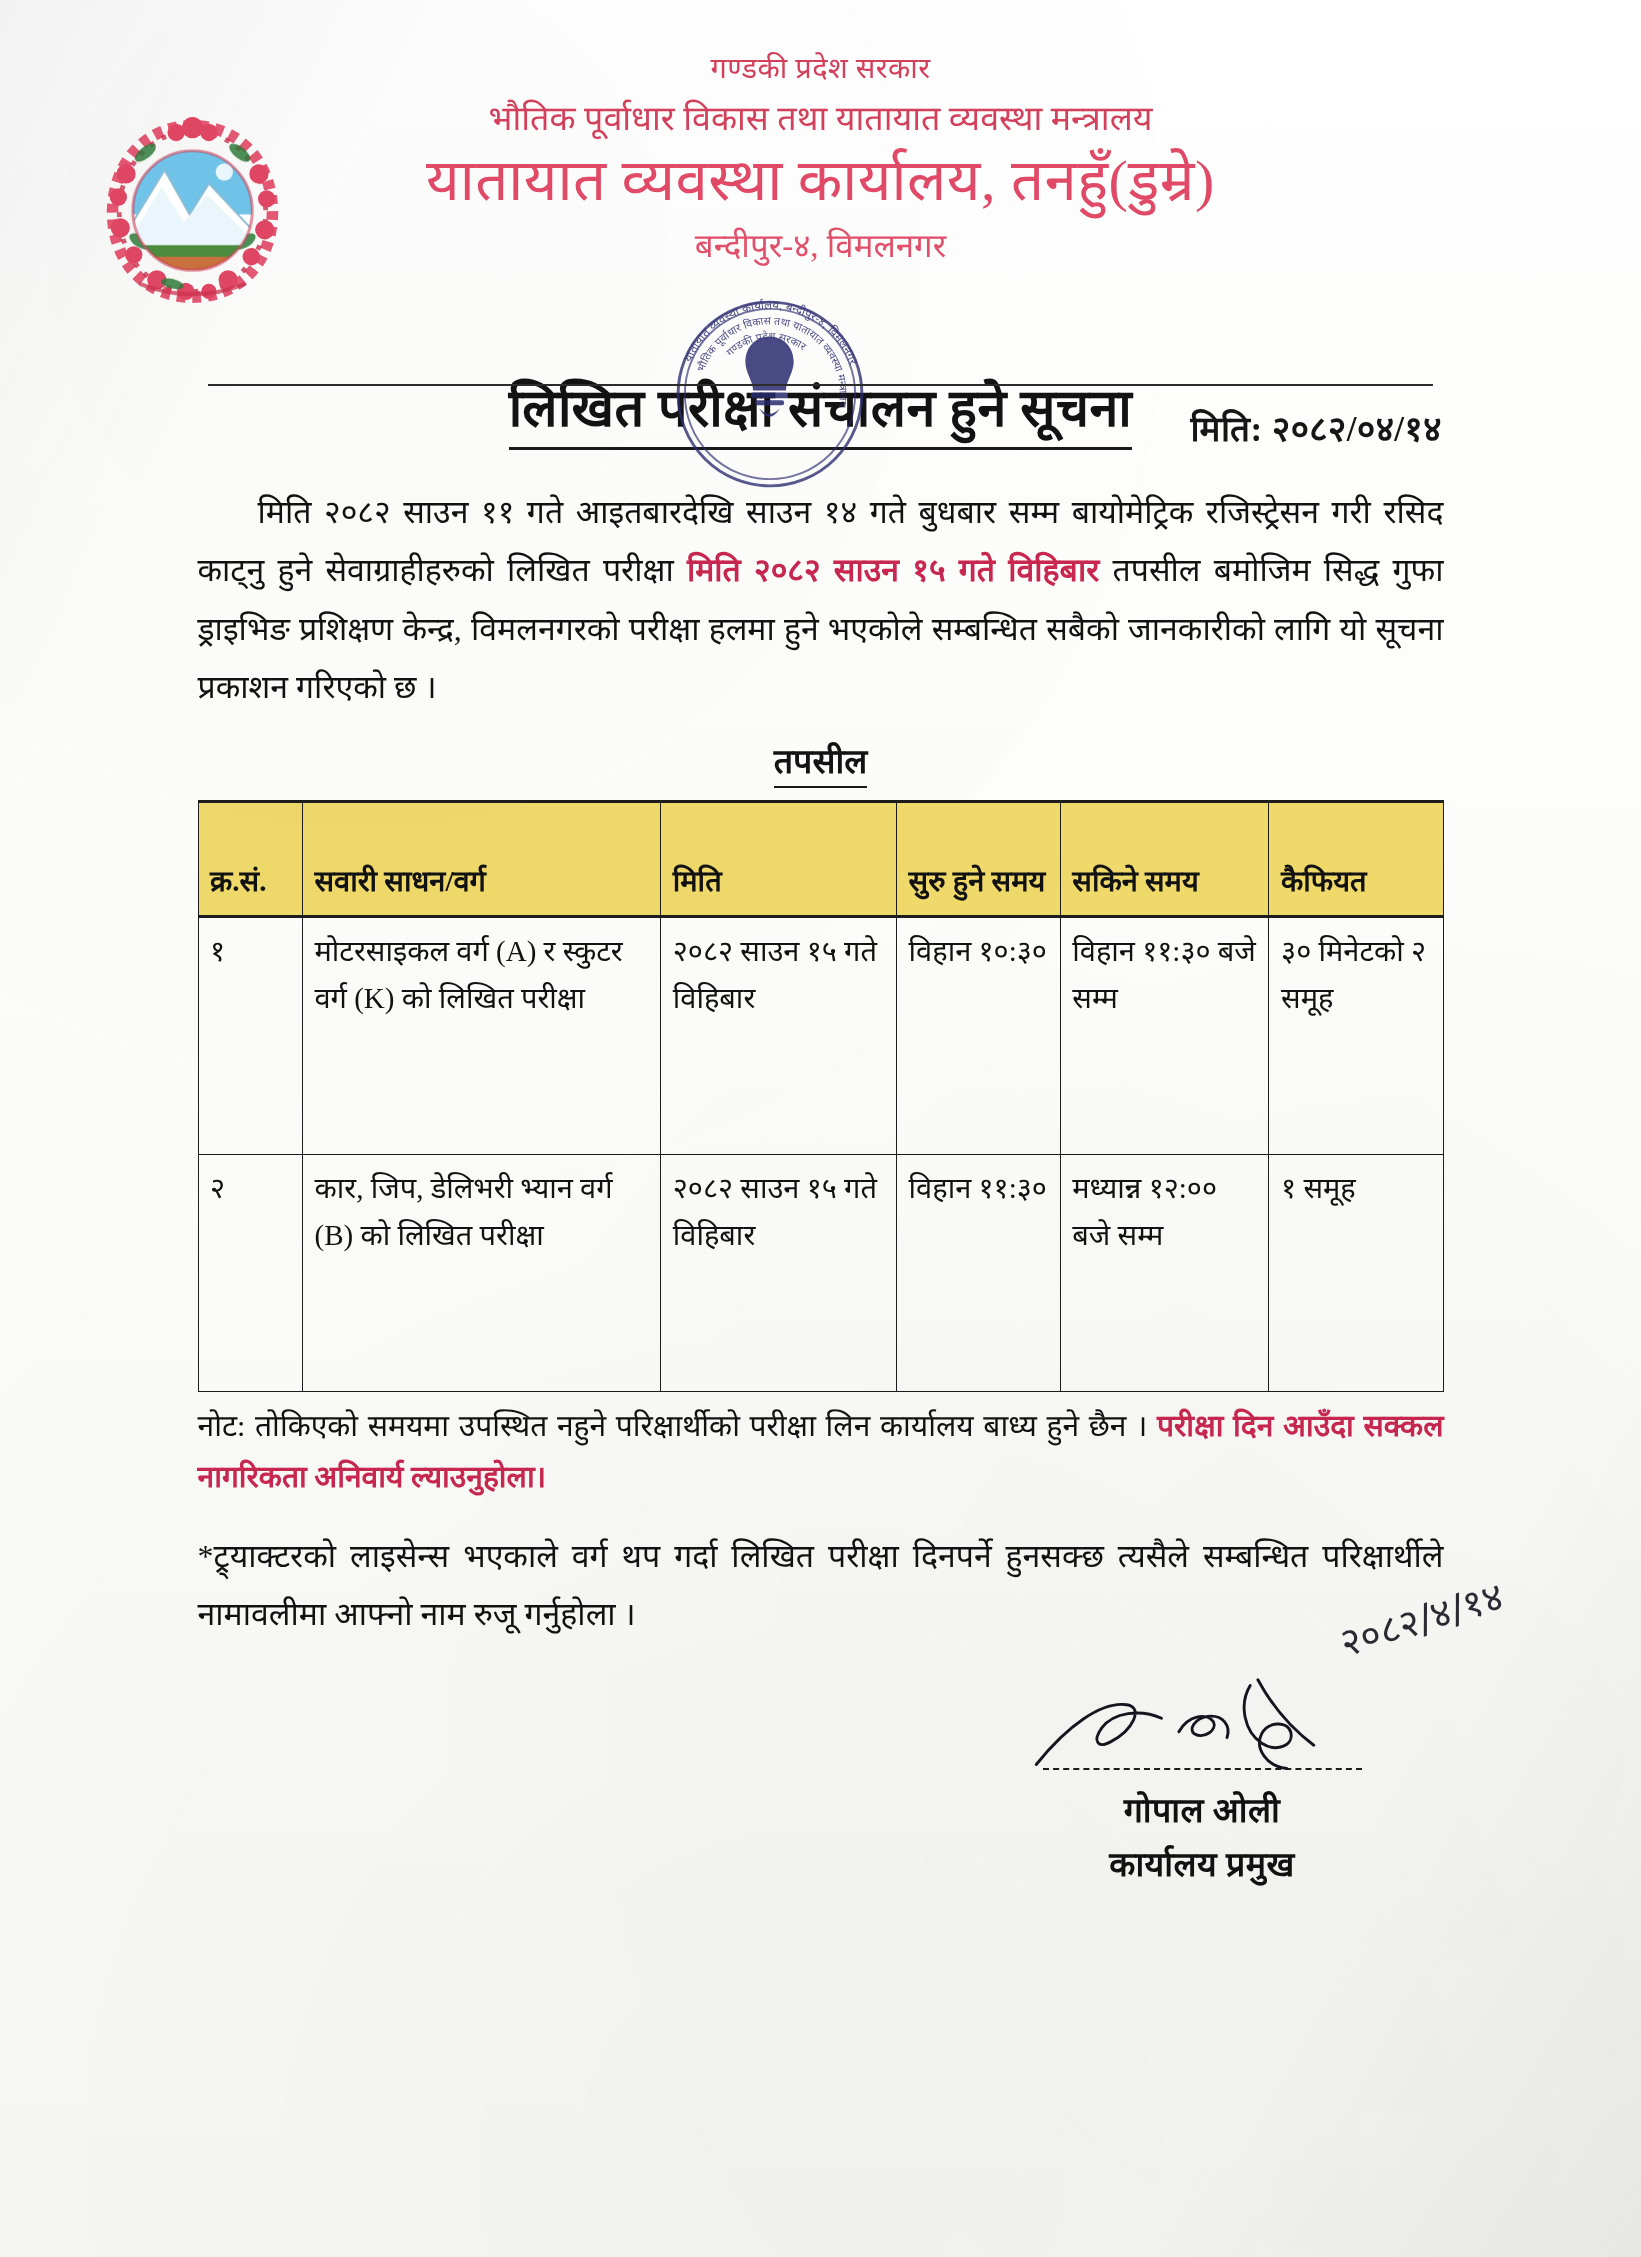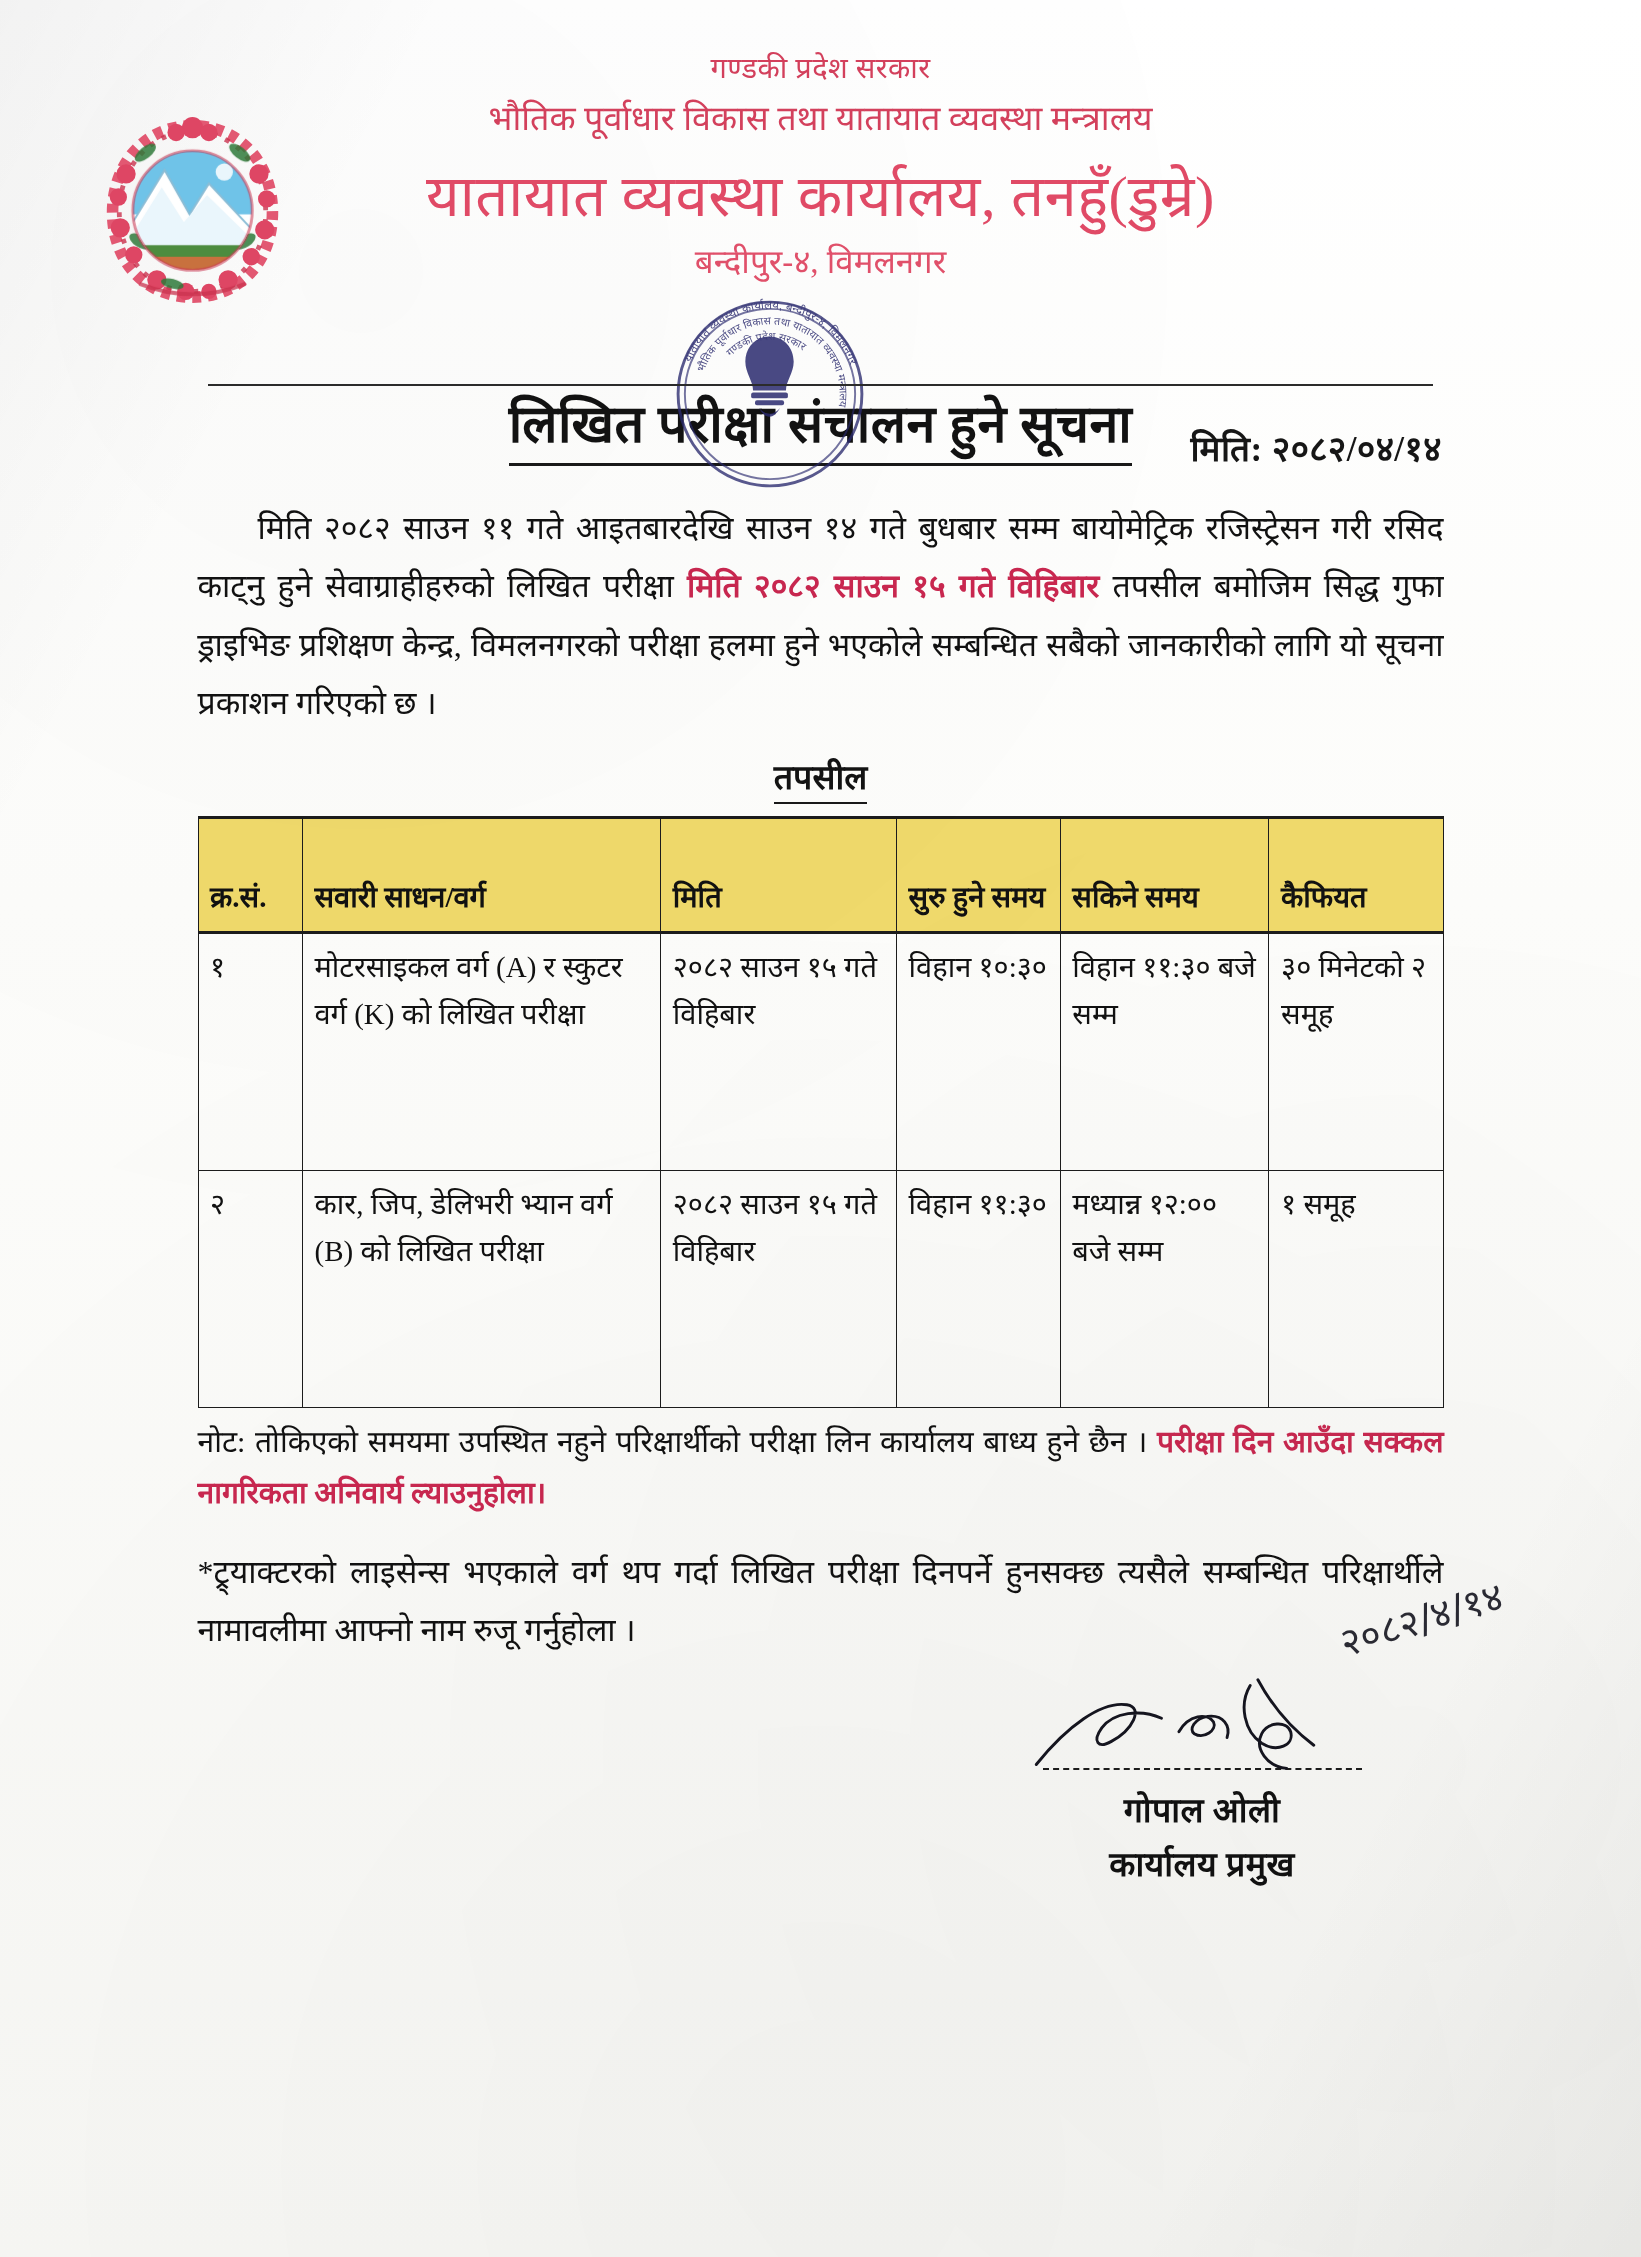--- a/index.html
+++ b/index.html
@@ -47,21 +47,21 @@
   }
   .ministry-line {
     font-size: 34px;
     color: #d3405c;
     margin-top: 11.6px;
     line-height: 1.25;
   }
   .office-line {
     font-size: 58px;
     color: #e04a66;
-    margin-top: 22px;
+    margin-top: 6px;
     font-weight: 400;
     letter-spacing: 0.5px;
     line-height: 1.22;
   }
   .place-line {
     font-size: 33px;
     color: #e0506a;
     margin-top: 9.7px;
     line-height: 1.2;
   }
@@ -87,21 +87,21 @@
     position: absolute;
     left: 208px;
     right: 208px;
     top: 384px;
     border-top: 2.9px solid #2b2b2b;
   }
 
   .date-line {
     position: absolute;
     right: 199px;
-    top: 424px;
+    top: 404px;
     font-size: 35px;
     color: #161616;
     font-weight: 700;
     letter-spacing: 0.5px;
   }
 
   
   .notice-title {
     text-align: center;
     margin-top: 104px;

